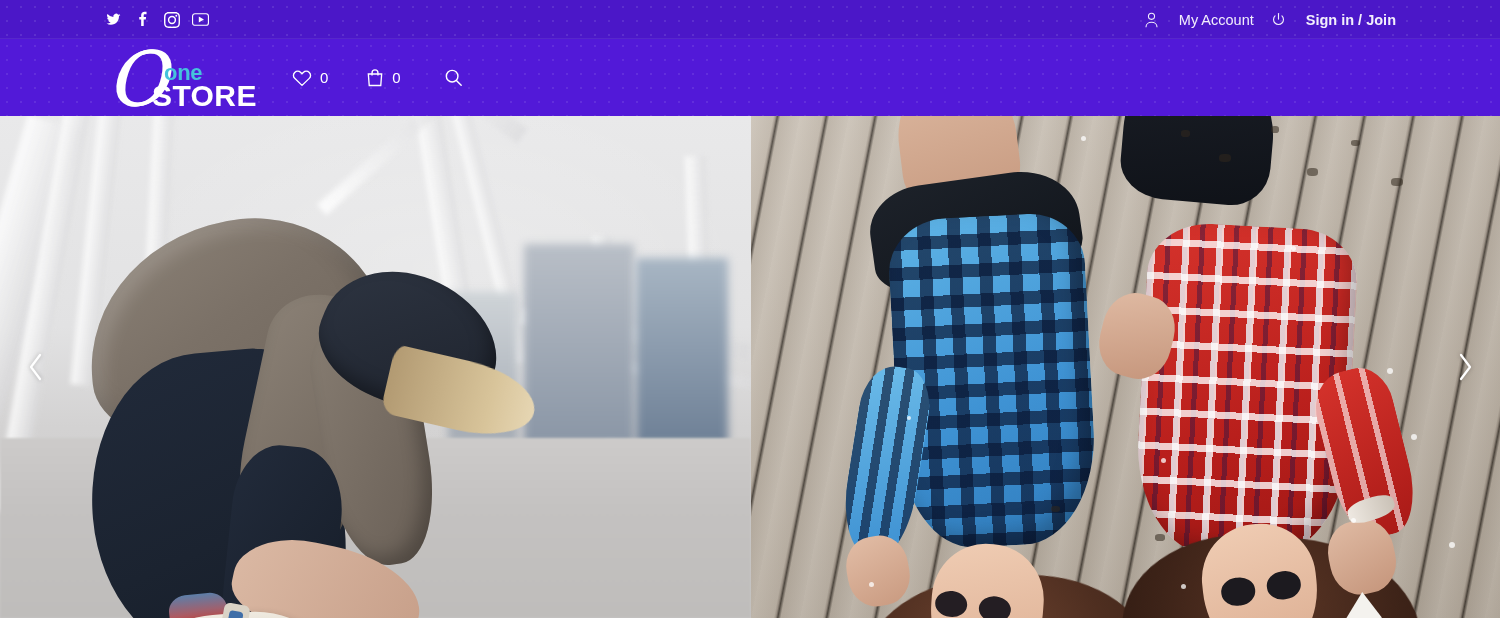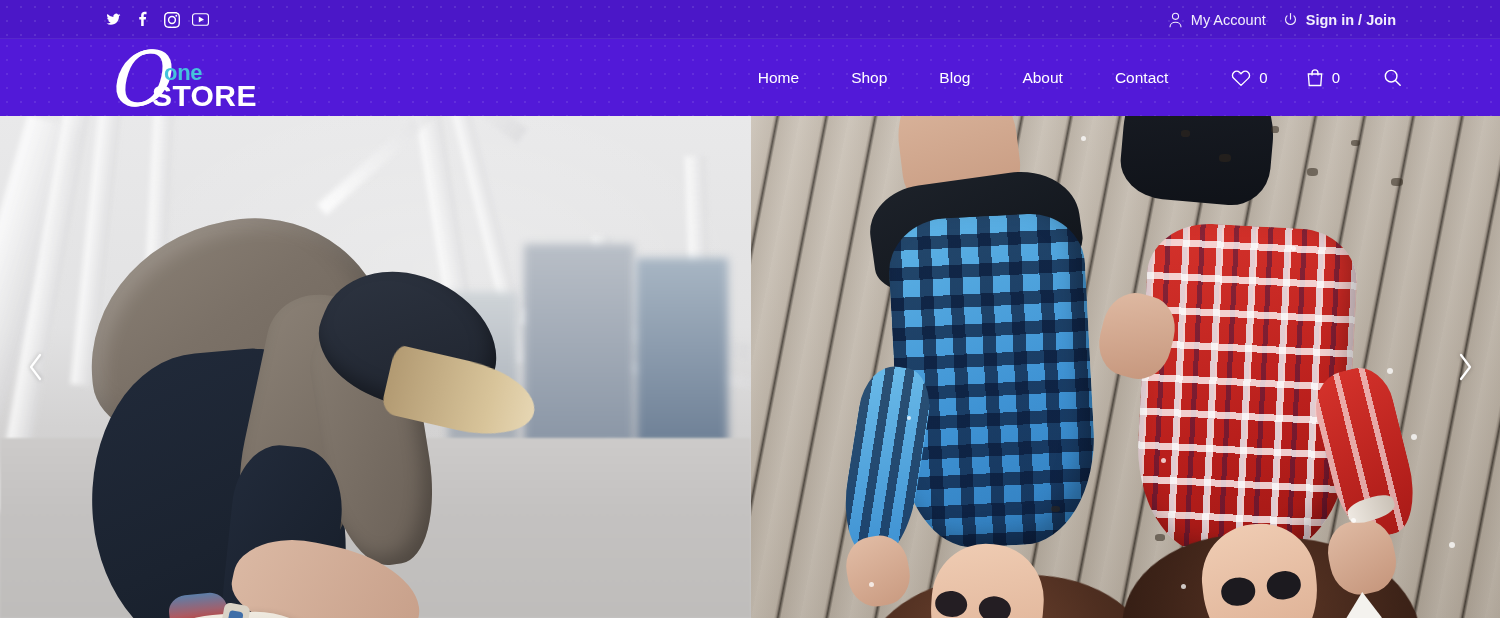--- a/index.html
+++ b/index.html
@@ -36,21 +36,21 @@
   }
   .social svg { display:block; fill:#ffffff; }
 
   .topbar-right {
     margin-left:auto; margin-right:104px;
     display:flex; align-items:center; gap:0px;
     color:#f0ecfb;
     font-size:14.5px;
   }
   .acct-link, .signin-link {
-    display:flex; align-items:flex-end; gap:8px;
+    display:flex; align-items:flex-end; gap:20px;
     color:#f2eefc; text-decoration:none; cursor:pointer;
     white-space:nowrap;
   }
   .signin-link { margin-left:17px;font-weight:bold; }
   .topbar-right svg { display:block; }
 
   
   .navbar {
     height:77px;
     background:#5219d8;
@@ -477,27 +477,20 @@
   </div>
 
   <div class="navbar">
 
     <a class="brand">
       <span class="script-o">O</span>
       <span class="one">one</span>
       <span class="store">STORE</span>
     </a>
 
-    <nav class="mainnav">
-      <a class="nav-link">Home</a>
-      <a class="nav-link">Shop</a>
-      <a class="nav-link">Blog</a>
-      <a class="nav-link">About</a>
-      <a class="nav-link">Contact</a>
-    </nav>
 
     <div class="nav-tools">
 
       <a class="tool">
         <span>
           <svg width="20" height="18" viewBox="0 0 22 20" fill="none" stroke="#ffffff" stroke-width="1.5">
               <path d="M11 18.2 2.9 10.4a4.6 4.6 0 0 1 0-6.6 4.8 4.8 0 0 1 6.7 0L11 5.2l1.4-1.4a4.8 4.8 0 0 1 6.7 0 4.6 4.6 0 0 1 0 6.6z"></path>
             </svg>
         </span>
         <span>0</span>

